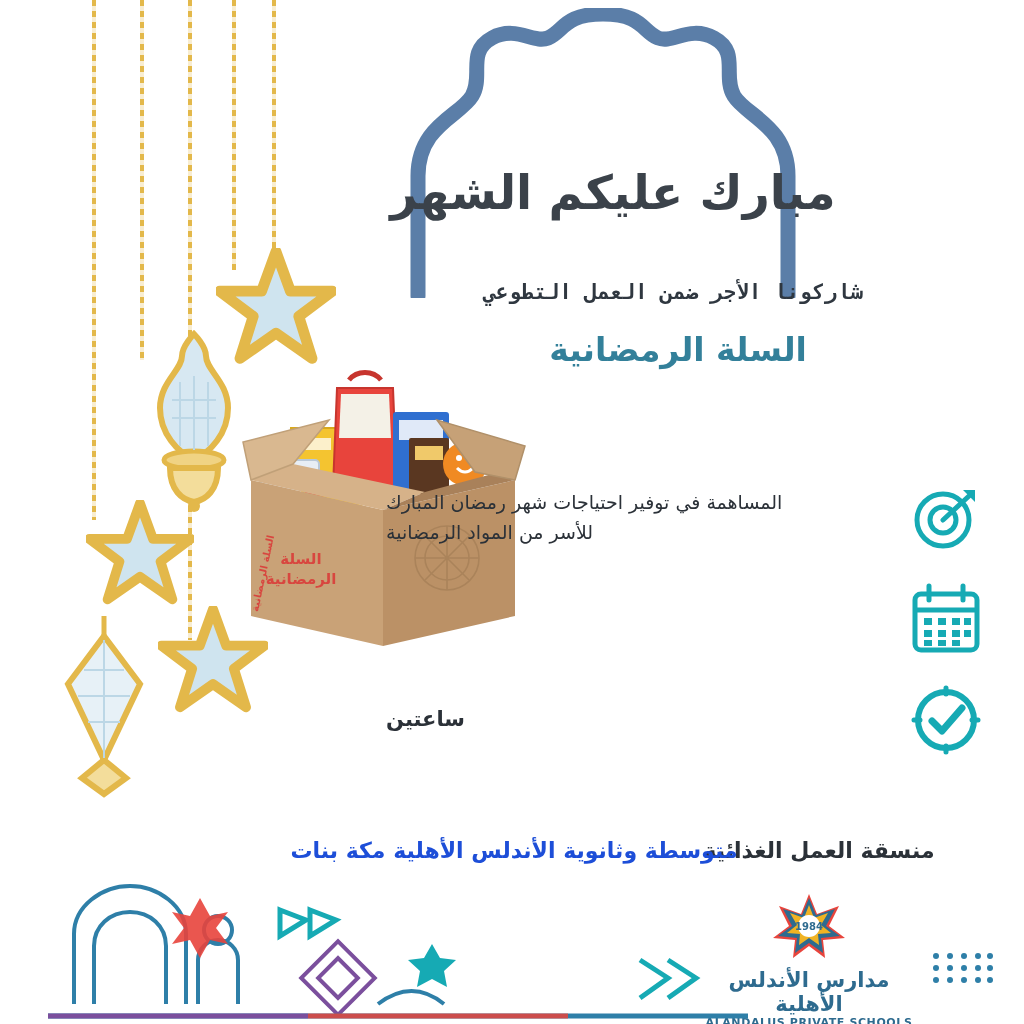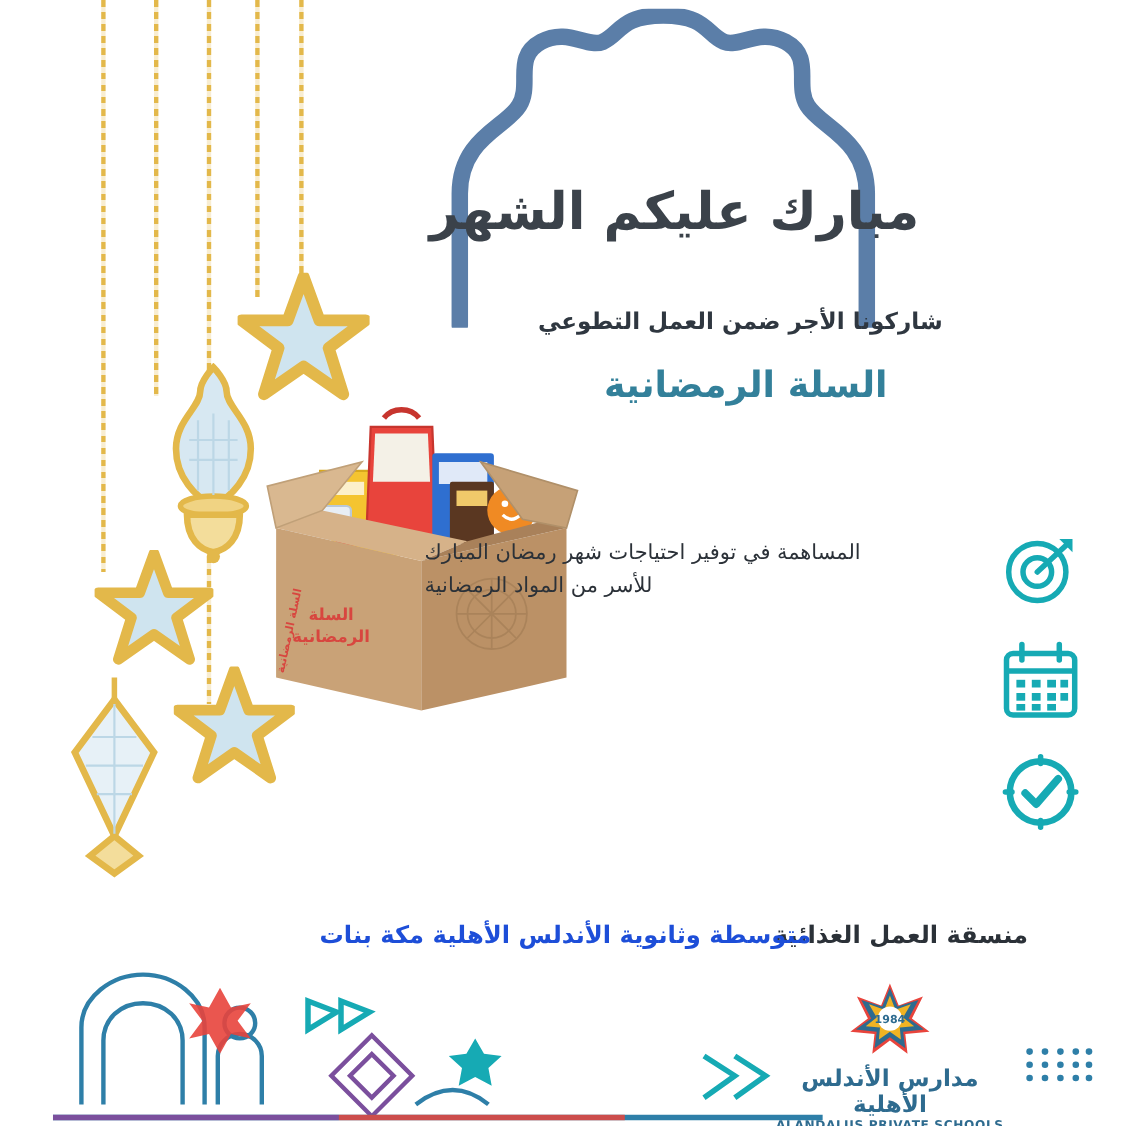--- a/index.html
+++ b/index.html
@@ -31,21 +31,21 @@
   
   .title{
     position:absolute;left:330px;top:165px;width:470px;
     text-align:center;
     font-family:"DejaVu Sans", sans-serif;
     font-weight:bold;font-size:47px;color:#3b424a;
     letter-spacing:0px;
   }
   .subtitle{
     position:absolute;left:360px;top:280px;width:530px;
-    text-align:center;font-weight:bold;font-size:21px;color:#2f3740;
+    text-align:center;font-weight:bold;font-size:21px;color:#2f3740;font-family:Liberation Mono, monospace;
   }
   .basket-title{
     position:absolute;left:380px;top:330px;width:500px;
     text-align:center;font-weight:bold;font-size:33px;color:#33809a;
   }
 
   
   .box-wrap{position:absolute;left:185px;top:368px;width:300px;height:280px;}
 
   
@@ -227,20 +227,23 @@
     </div>
 
     <div class="row r3">
       <div class="ic">
         <svg width="72" height="72" viewBox="0 0 72 72">
           <circle cx="36" cy="36" r="28" fill="none" stroke="#16aab4" stroke-width="6"></circle>
           <path d="M22 37 L32 47 L52 24" fill="none" stroke="#16aab4" stroke-width="7" stroke-linecap="round" stroke-linejoin="round"></path>
           <path d="M36 4 L36 10 M36 62 L36 68 M4 36 L10 36 M62 36 L68 36" stroke="#16aab4" stroke-width="5" stroke-linecap="round"></path>
         </svg>
       </div>
+      <div class="tx">
+        <div>ساعتين</div>
+      </div>
     </div>
   </div>
 
   <div class="coordinator">منسقة العمل الغذائية</div>
   <div class="school-line">متوسطة وثانوية الأندلس الأهلية مكة بنات</div>
 
   <div class="logo">
     <svg width="120" height="72" viewBox="0 0 120 72">
       <g transform="translate(60,34)">
         <polygon points="0,-30 8,-10 30,-18 20,2 36,14 14,16 16,34 0,22 -16,34 -14,16 -36,14 -20,2 -30,-18 -8,-10" fill="#e8443c"></polygon>

